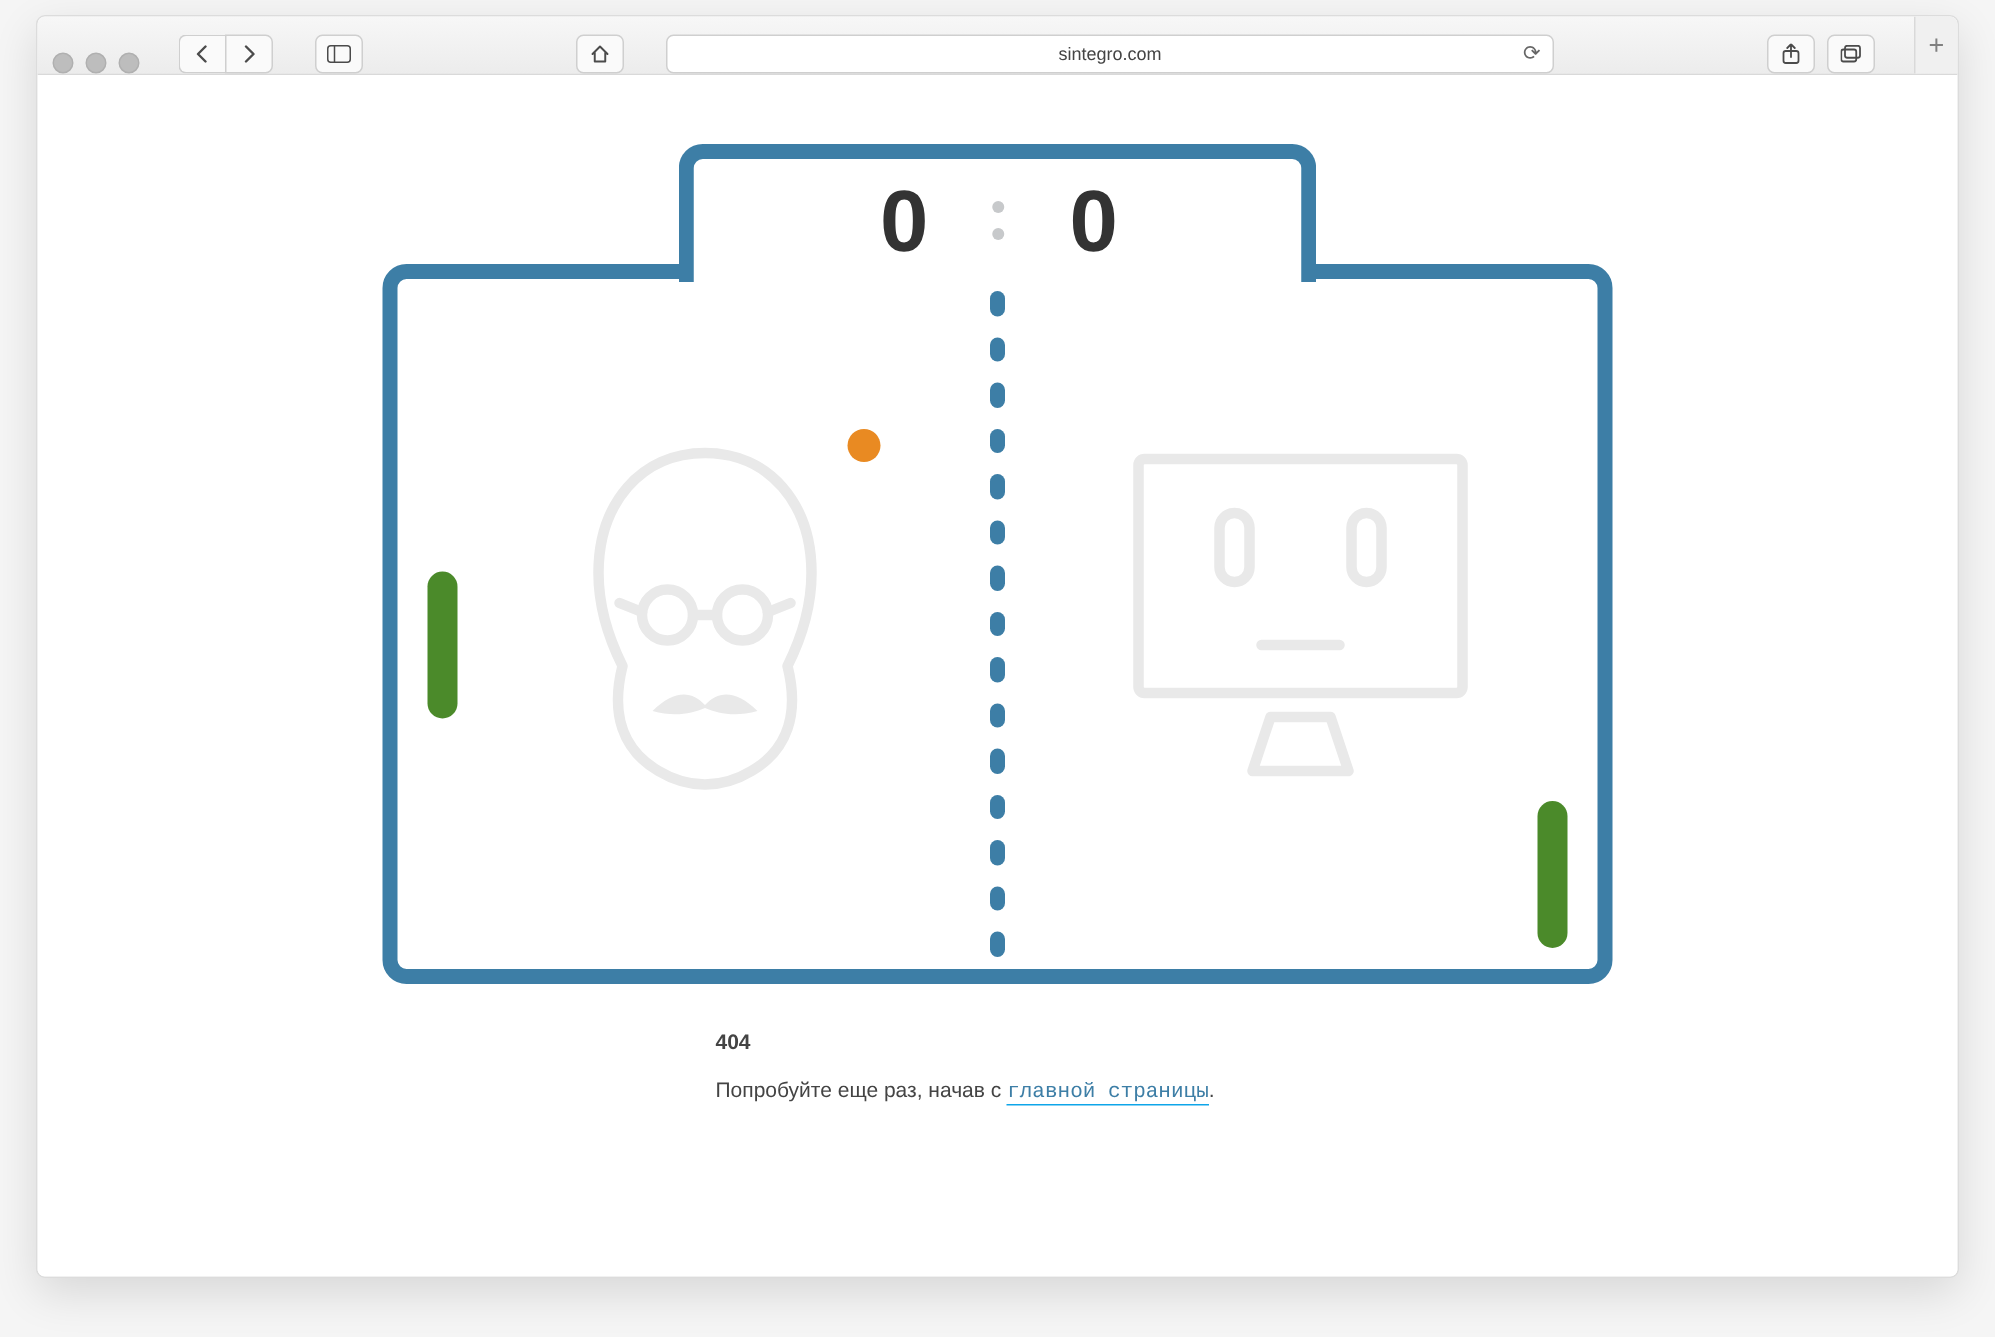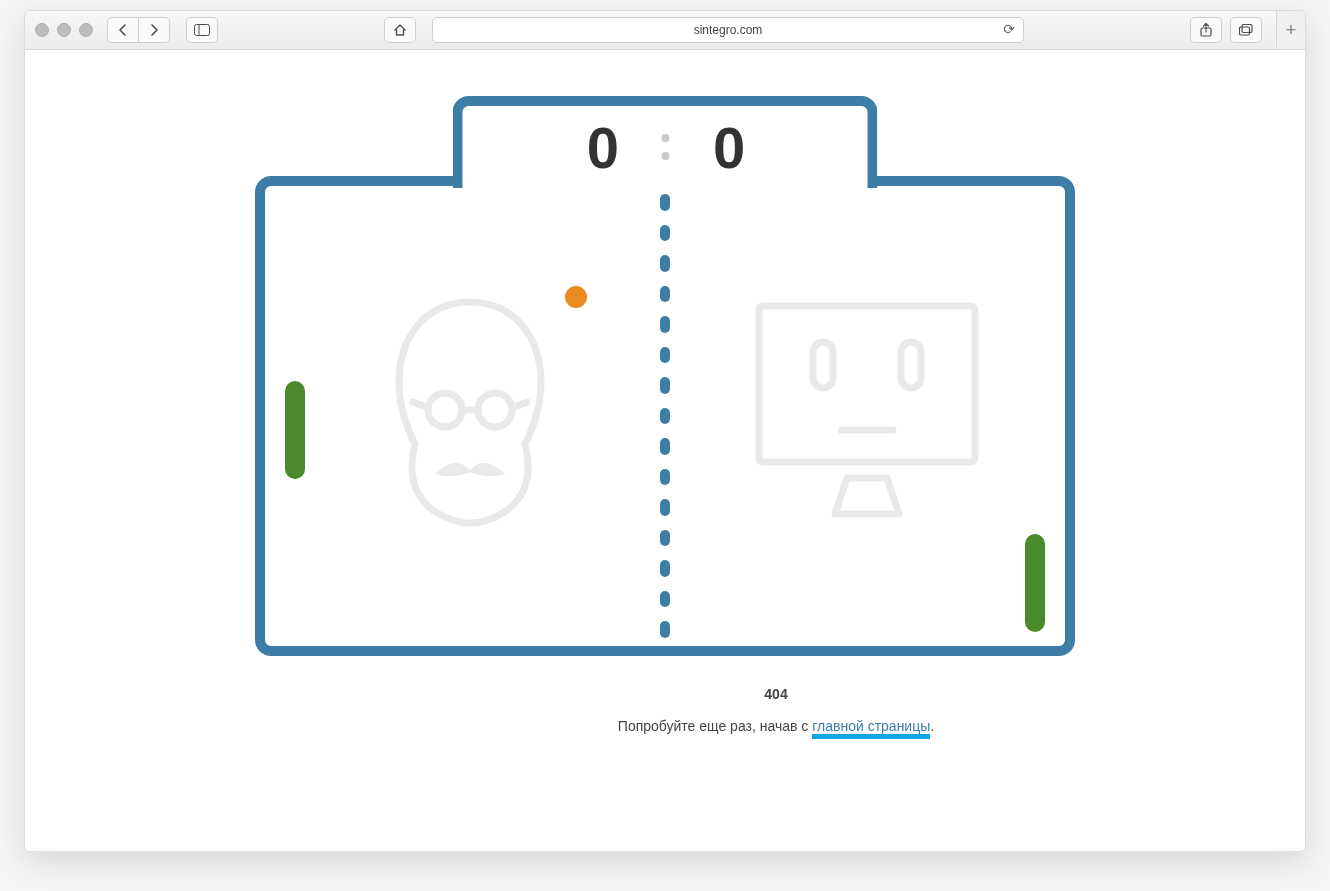--- a/index.html
+++ b/index.html
@@ -22,23 +22,23 @@
     overflow: hidden;
     margin: 10px 0 40px 0;
     display: flex;
     flex-direction: column;
   }
   .titlebar {
     height: 38px;
     background: linear-gradient(#f7f7f7,#ececec);
     border-bottom: 1px solid #d9d9d9;
     display: flex;
-    align-items: center;
+    align-items: flex-end;
     padding: 0 10px;
-    gap: 8px;
+    gap: 20px;
     position: relative;
   }
   .traffic-lights {
     display: flex;
     gap: 8px;
     align-items: center;
   }
   .light {
     width: 12px; height: 12px; border-radius: 50%;
     background: #bdbdbd;
@@ -171,24 +171,24 @@
   }
   .deco-monitor{
     position:absolute;right:86px;top:116px;
   }
   
   .error-text{
     width:820px;
     margin-top:28px;
     padding-left:222px;
     box-sizing:border-box;
-    font-size:14px;color:#444;line-height:1.55;text-align:center;
+    font-size:14px;color:#444;line-height:1.55;
   }
   .error-text .code{font-weight:700;margin-bottom:10px;}
-  .error-text a{color:#3d7ea6;border-bottom:5px solid #0ea5e9;text-decoration:none;}
+  .error-text a{color:#3d7ea6;border-bottom:1px solid #0ea5e9;text-decoration:none;font-family:Liberation Mono, monospace;}
   svg{display:block}
 </style>
 </head>
 <body>
 
 <div class="browser-window">
   <div class="titlebar">
     <div class="traffic-lights">
       <span class="light"></span>
       <span class="light"></span>

